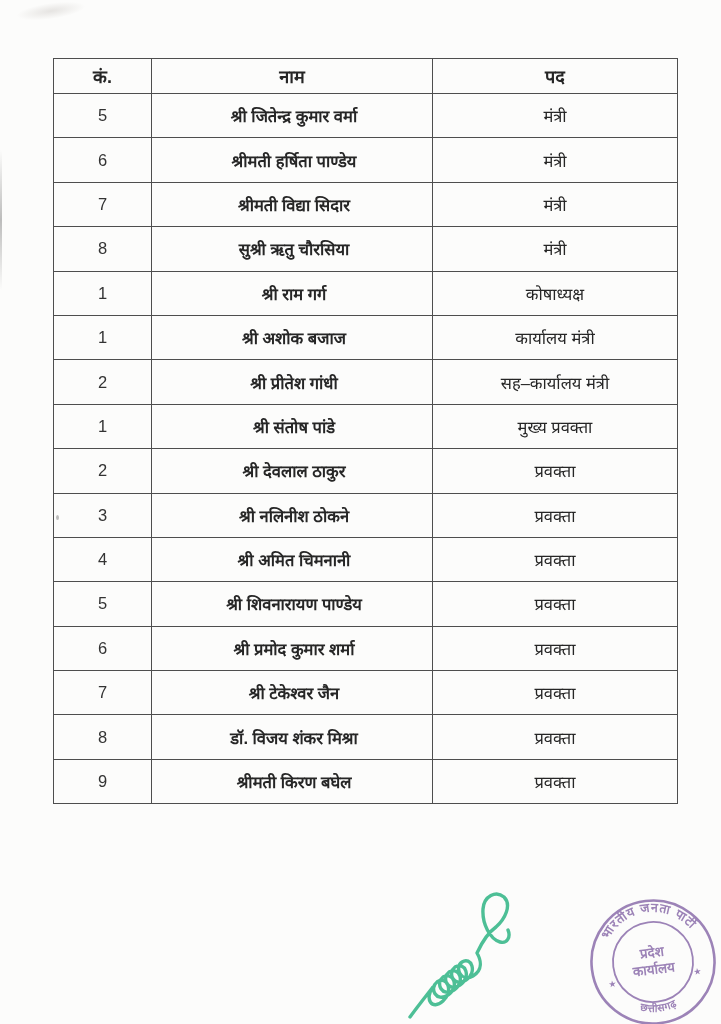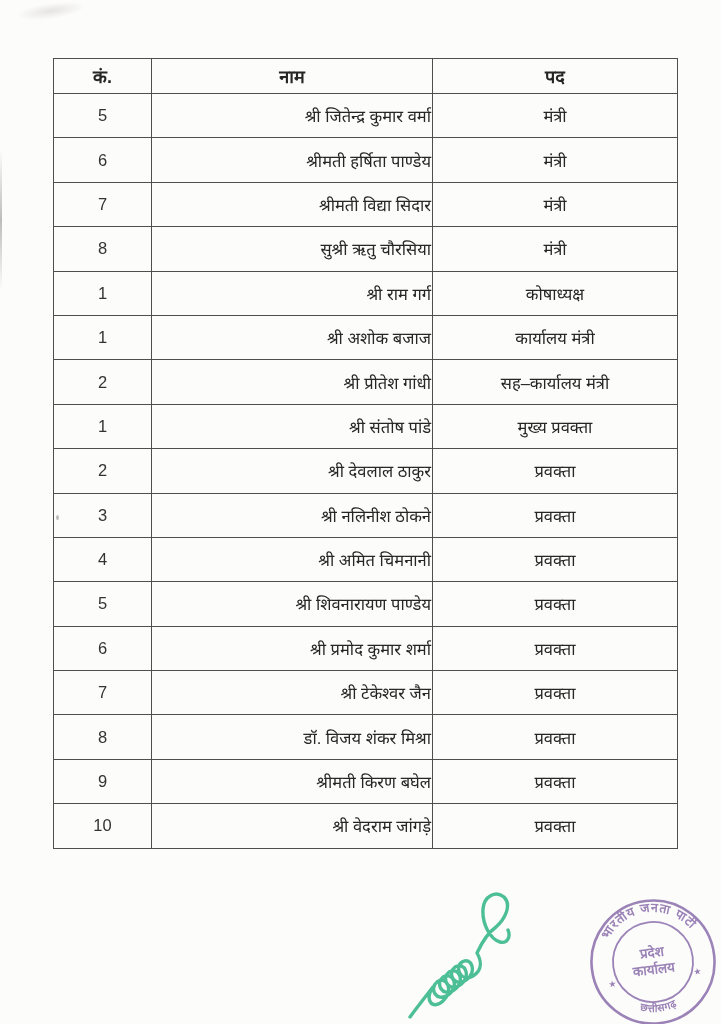--- a/index.html
+++ b/index.html
@@ -31,21 +31,21 @@
   table.roster th, table.roster td {
     border:1.2px solid #4e4e4e; vertical-align:middle;
     overflow:hidden; white-space:nowrap;
   }
   table.roster thead th { height:32px; font-size:18px; font-weight:700; text-align:center; }
   table.roster tbody td { height:41.4px; font-size:16.5px; }
   .c1 { width:95px; }
   .c2 { width:278px; }
   .c3 { width:242px; }
   td.sno  { text-align:center; font-size:15px; color:#333; }
-  td.name { text-align:right; padding-left:5px; font-weight:400; }
+  td.name { text-align:center; padding-left:5px; font-weight:700; }
   td.post { text-align:center; font-weight:400; }
   
   .stamp {
     position:absolute; left:588px; top:897px; width:130px; height:130px;
     mix-blend-mode:multiply; opacity:.85; pointer-events:none;
   }
   .stamp text { font-family:"Liberation Sans","DejaVu Sans",sans-serif; font-weight:700; }
   .signature {
     position:absolute; left:386px; top:886px; width:132px; height:136px;
     mix-blend-mode:multiply; opacity:.92; pointer-events:none;
@@ -159,25 +159,20 @@
           <td class="name">डॉ. विजय शंकर मिश्रा</td>
           <td class="post">प्रवक्ता</td>
         </tr>
 
         <tr>
           <td class="sno">9</td>
           <td class="name">श्रीमती किरण बघेल</td>
           <td class="post">प्रवक्ता</td>
         </tr>
 
-        <tr>
-          <td class="sno">10</td>
-          <td class="name">श्री वेदराम जांगड़े</td>
-          <td class="post">प्रवक्ता</td>
-        </tr>
 
 
 
 
     </tbody>
   </table>
 
   <svg class="signature" viewBox="0 0 132 136">
     <path fill="none" stroke-width="3.4" stroke-linecap="round" stroke-linejoin="round" d="M 24 131
              C 32 120 40 110 47 101

